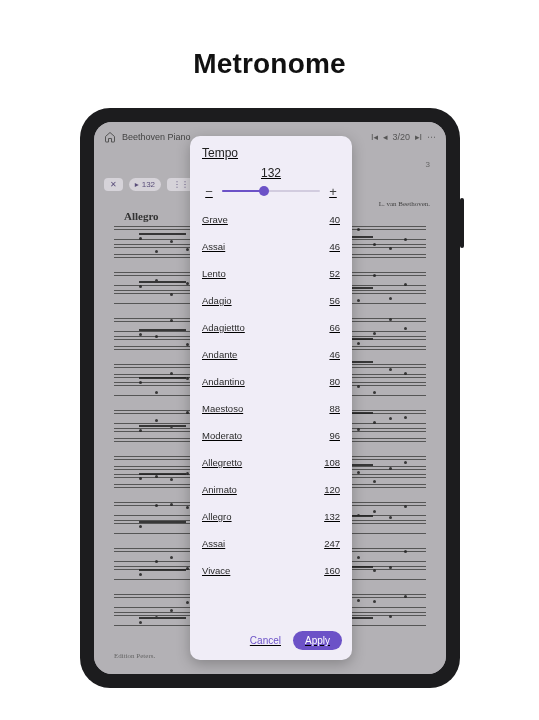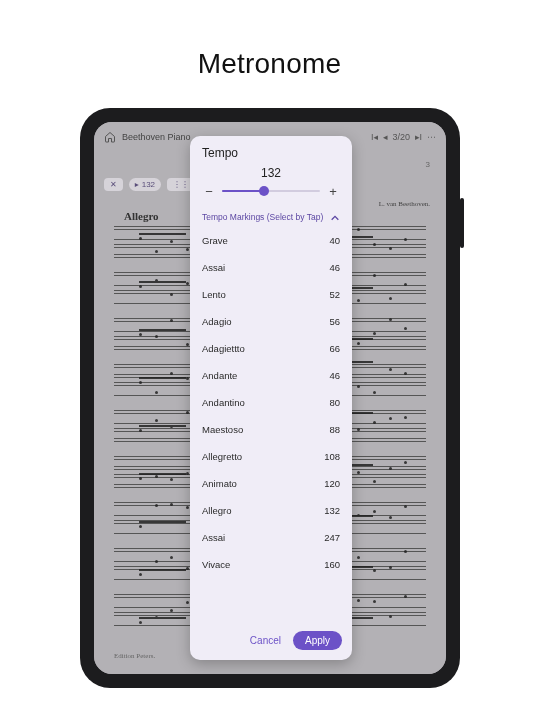--- a/index.html
+++ b/index.html
@@ -10,21 +10,21 @@
     font-family: -apple-system, BlinkMacSystemFont, "Segoe UI", Arial, sans-serif;
     overflow: hidden;
     position: relative;
   }
   .page-title {
     position: absolute;
     top: 48px;
     left: 0; right: 0;
     text-align: center;
     font-size: 28px;
-    font-weight: 400;
+    font-weight: 700;
     color: #111;
     letter-spacing: 0.2px;
   }
   
   .device {
     position: absolute;
     top: 108px;
     left: 80px;
     width: 380px;
     height: 580px;
@@ -121,20 +121,21 @@
   .modal {
     position: absolute;
     top: 14px; left: 96px;
     width: 162px; height: 524px;
     background: #f0edf7;
     border-radius: 10px;
     box-shadow: 0 4px 14px rgba(0,0,0,0.25);
     display: flex; flex-direction: column;
     font-size: 10px;
     overflow: hidden;
+    text-decoration: underline;
   }
   .modal-header {
     padding: 10px 12px 4px;
     font-size: 12px;
     font-weight: 500;
     color: #222;
   }
   .tempo-value {
     text-align: center;
     font-size: 12px;
@@ -526,28 +527,20 @@
       <div class="tempo-value">132</div>
       <div class="slider-row">
         <div class="step-btn">−</div>
         <div class="slider">
           <div class="slider-track"></div>
           <div class="slider-fill"></div>
           <div class="slider-thumb"></div>
         </div>
         <div class="step-btn">+</div>
       </div>
-      <div class="markings-header">
-        <div class="markings-title">Tempo Markings (Select by Tap)</div>
-        <div class="chev">
-          <svg viewBox="0 0 12 12" width="10" height="10" fill="none" stroke="#5c47a3" stroke-width="1.6">
-              <path d="M2 8l4-4 4 4"></path>
-            </svg>
-        </div>
-      </div>
       <div class="list" id="tempo-list">
           <div class="row">
             <span>Grave</span>
             <span class="val">40</span>
           </div>
           <div class="row">
             <span>Assai</span>
             <span class="val">46</span>
           </div>
           <div class="row">
@@ -566,20 +559,24 @@
             <span>Andante</span>
             <span class="val">46</span>
           </div>
           <div class="row">
             <span>Andantino</span>
             <span class="val">80</span>
           </div>
           <div class="row">
             <span>Maestoso</span>
             <span class="val">88</span>
+          </div>
+          <div class="row">
+            <span>Moderato</span>
+            <span class="val">96</span>
           </div>
           <div class="row">
             <span>Allegretto</span>
             <span class="val">108</span>
           </div>
           <div class="row">
             <span>Animato</span>
             <span class="val">120</span>
           </div>
           <div class="row">

